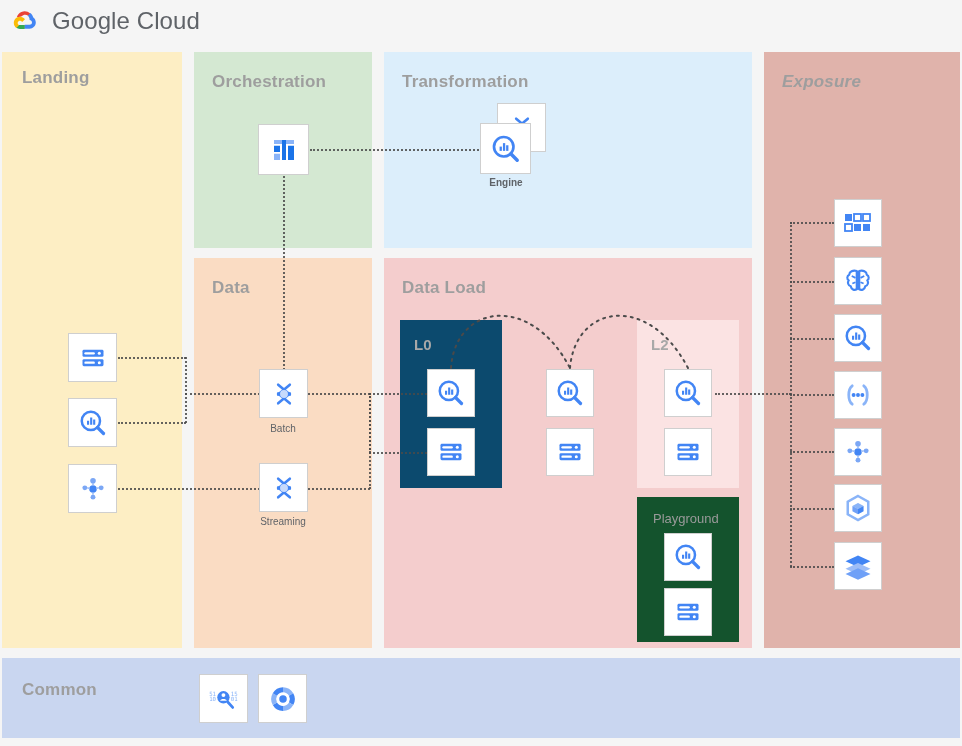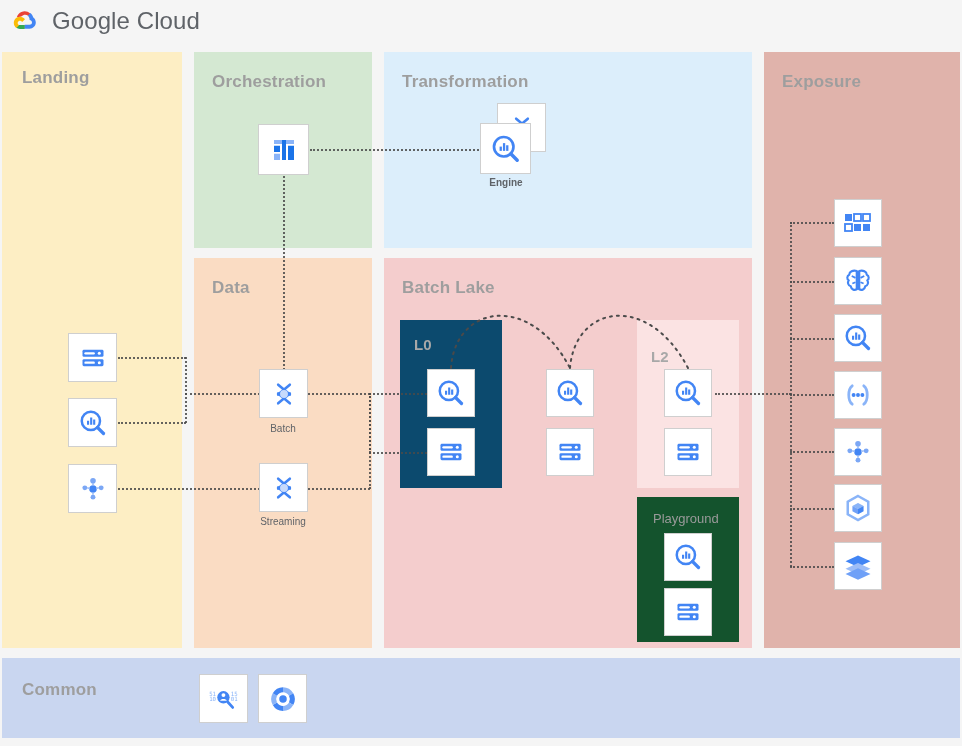--- a/index.html
+++ b/index.html
@@ -68,36 +68,36 @@
 
   <div class="panel" style="left:384px;top:52px;width:368px;height:196px;background:#dceefb;">
     <div class="panel-title" style="left:18px;top:20px;">Transformation</div>
   </div>
 
   <div class="panel" style="left:194px;top:258px;width:178px;height:390px;background:#fadcc3;">
     <div class="panel-title" style="left:18px;top:20px;">Data</div>
   </div>
 
   <div class="panel" style="left:384px;top:258px;width:368px;height:390px;background:#f4cdcd;">
-    <div class="panel-title" style="left:18px;top:20px;">Batch Lake</div>
+    <div class="panel-title" style="left:18px;top:20px;">Data Load</div>
   </div>
 
   <div class="panel" style="left:764px;top:52px;width:196px;height:596px;background:#e0b3ab;">
-    <div class="panel-title" style="left:18px;top:20px;">Exposure</div>
+    <div class="panel-title" style="left:18px;top:20px;font-style:italic;">Exposure</div>
   </div>
 
   <div class="panel" style="left:2px;top:658px;width:958px;height:80px;background:#c9d6f0;padding-left:27px;">
     <div class="panel-title" style="left:20px;top:22px;">Common</div>
   </div>
 
   <div class="sub" style="left:400px;top:320px;width:102px;height:168px;background:#0c4a6e;">
     <div class="sub-title" style="left:14px;top:16px;">L0</div>
   </div>
   <div class="sub" style="left:637px;top:320px;width:102px;height:168px;background:#fbe3e3;">
-    <div class="sub-title" style="left:14px;top:28px;">L2</div>
+    <div class="sub-title" style="left:14px;top:16px;">L2</div>
   </div>
   <div class="sub" style="left:637px;top:497px;width:102px;height:145px;background:#14532d;">
     <div class="sub-title small" style="left:16px;top:14px;">Playground</div>
   </div>
 
   <div class="hline" style="left:118px;top:357px;width:68px;"></div>
   <div class="hline" style="left:118px;top:422px;width:68px;"></div>
   <div class="vline" style="left:185px;top:357px;height:66px;"></div>
   <div class="hline" style="left:185px;top:393px;width:75px;"></div>
   <div class="hline" style="left:118px;top:488px;width:142px;"></div>

